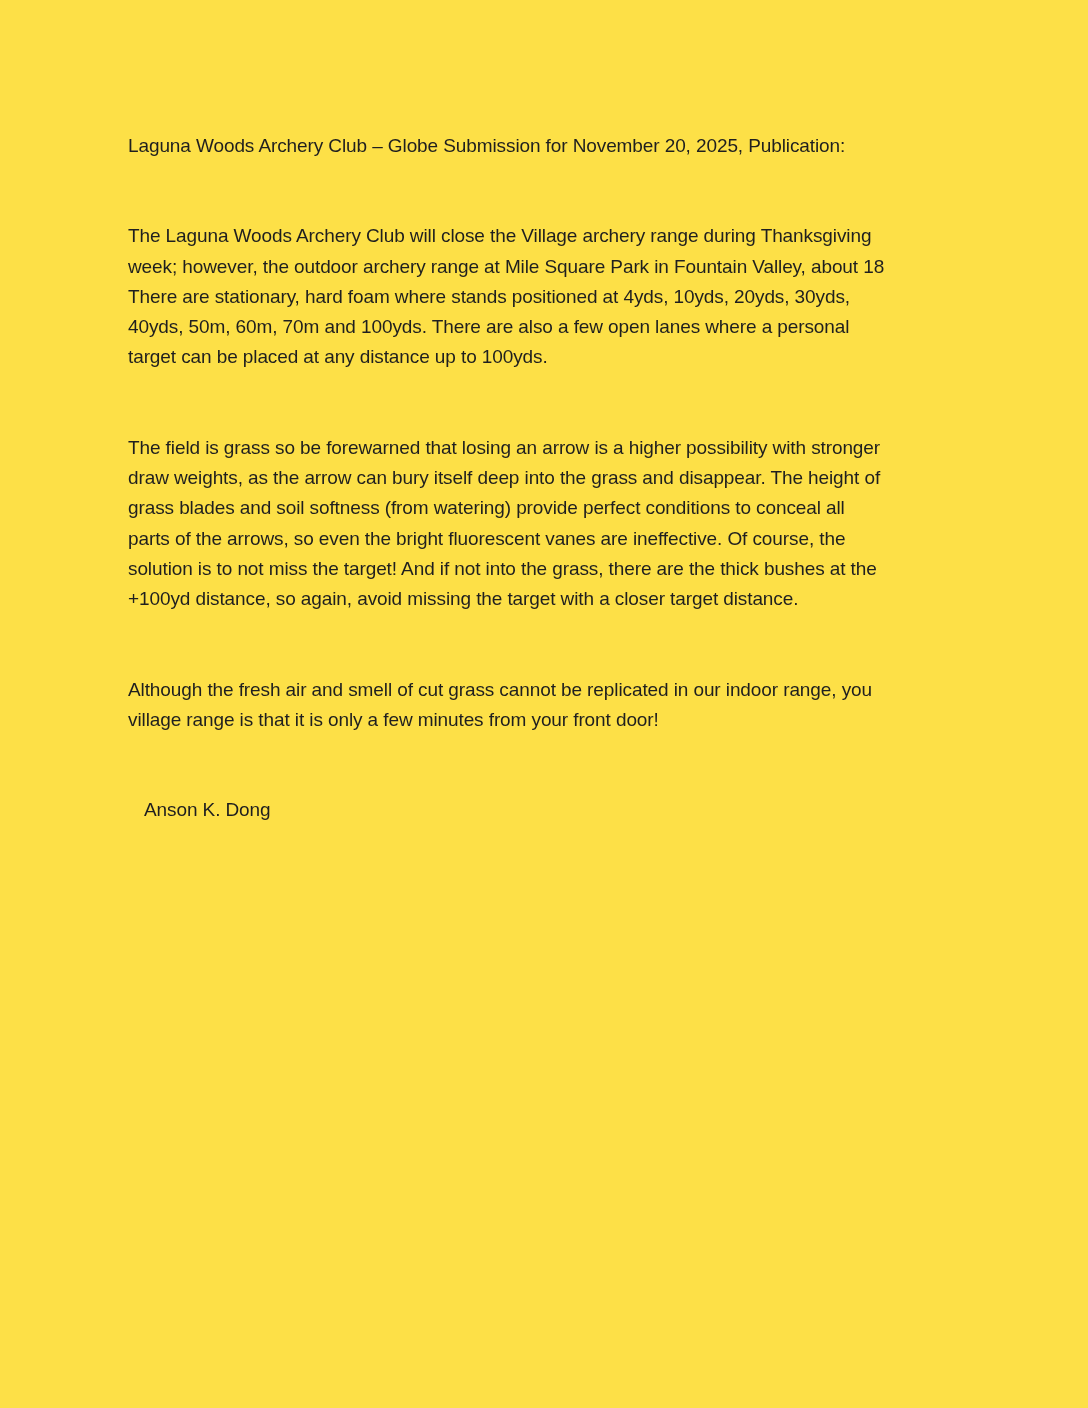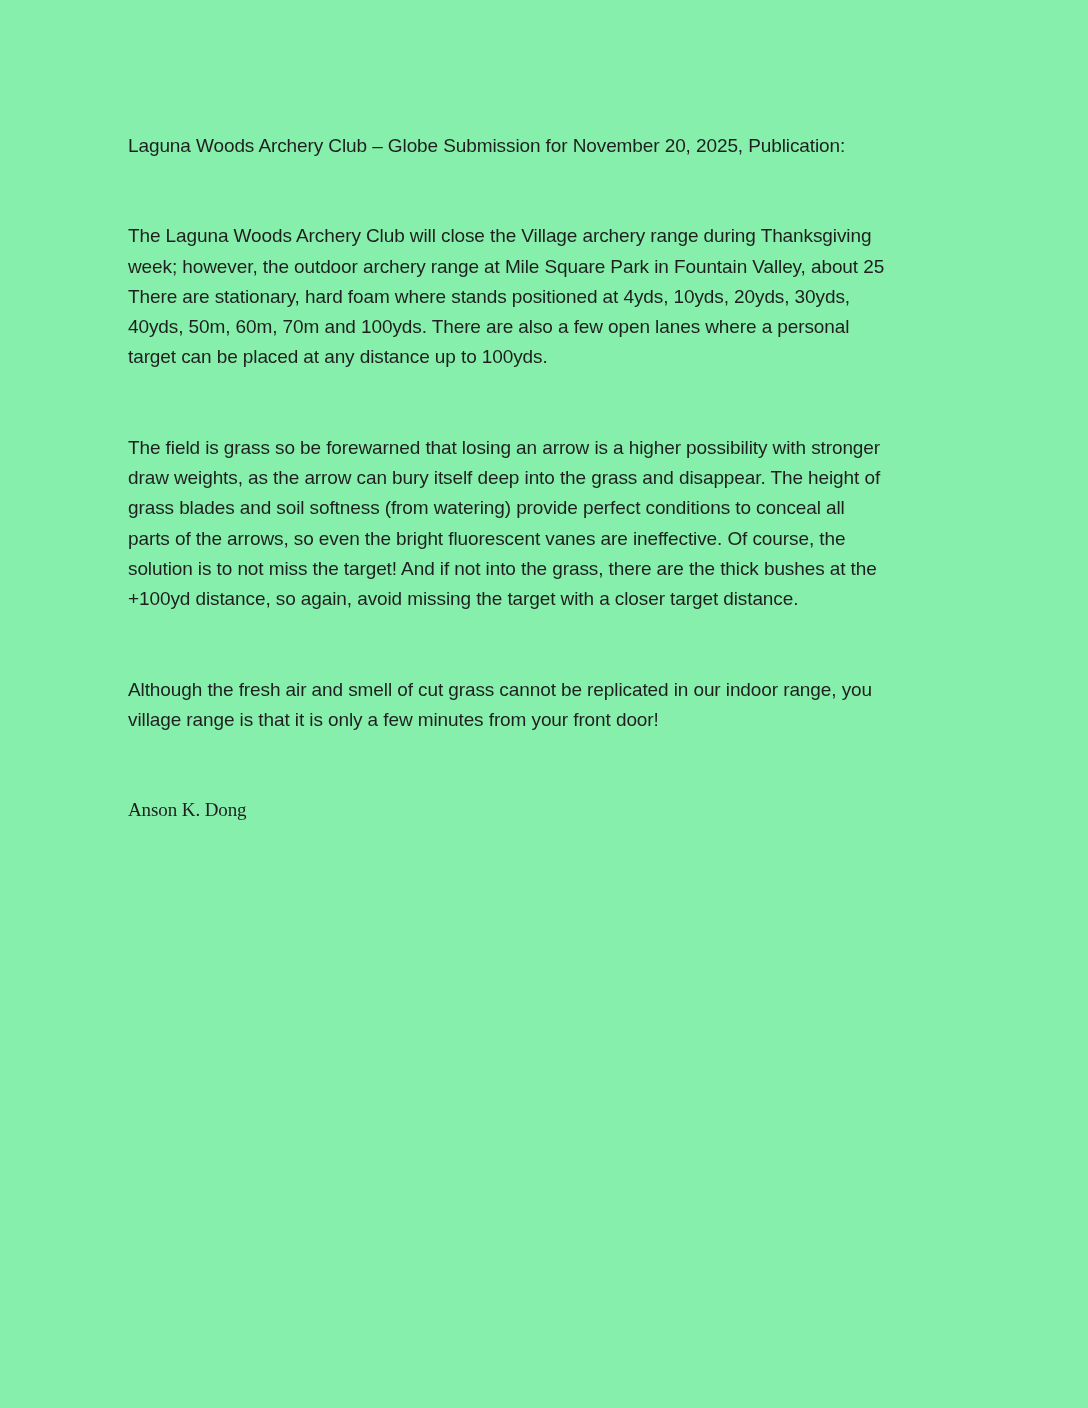--- a/index.html
+++ b/index.html
@@ -4,21 +4,21 @@
 <style>
   html, body {
     margin: 0;
     padding: 0;
     background: #ffffff;
   }
   .page {
     position: relative;
     width: 1088px;
     height: 1408px;
-    background: #86efac;
+    background: #fde047;
     box-sizing: border-box;
     padding: 131px 127px 0 128px;
     font-family: "Liberation Sans", "DejaVu Sans", sans-serif;
     font-size: 19px;
     line-height: 30.3px;
     color: #1f1f1f;
     letter-spacing: -0.1px;
     overflow: hidden;
   }
   .doc-title {
@@ -31,35 +31,34 @@
   .line {
     white-space: nowrap;
   }
   .email-link {
     color: #4f7e8a;
     text-decoration: underline;
     text-underline-offset: 3px;
     cursor: pointer;
   }
   .signature {
-    margin: 0;
+    margin: 16px;
     white-space: nowrap;
-    font-family: Liberation Serif, serif;
   }
 </style>
 </head>
 <body>
 
 <div class="page">
 
   <div class="doc-title">Laguna Woods Archery Club – Globe Submission for November 20, 2025, Publication:</div>
 
   <div class="para">
     <div class="line">The Laguna Woods Archery Club will close the Village archery range during Thanksgiving</div>
-    <div class="line">week; however, the outdoor archery range at Mile Square Park in Fountain Valley, about 25</div>
+    <div class="line">week; however, the outdoor archery range at Mile Square Park in Fountain Valley, about 18</div>
     <div class="line">There are stationary, hard foam where stands positioned at 4yds, 10yds, 20yds, 30yds,</div>
     <div class="line">40yds, 50m, 60m, 70m and 100yds. There are also a few open lanes where a personal</div>
     <div class="line">target can be placed at any distance up to 100yds.</div>
   </div>
 
   <div class="para">
     <div class="line">The field is grass so be forewarned that losing an arrow is a higher possibility with stronger</div>
     <div class="line">draw weights, as the arrow can bury itself deep into the grass and disappear. The height of</div>
     <div class="line">grass blades and soil softness (from watering) provide perfect conditions to conceal all</div>
     <div class="line">parts of the arrows, so even the bright fluorescent vanes are ineffective. Of course, the</div>

